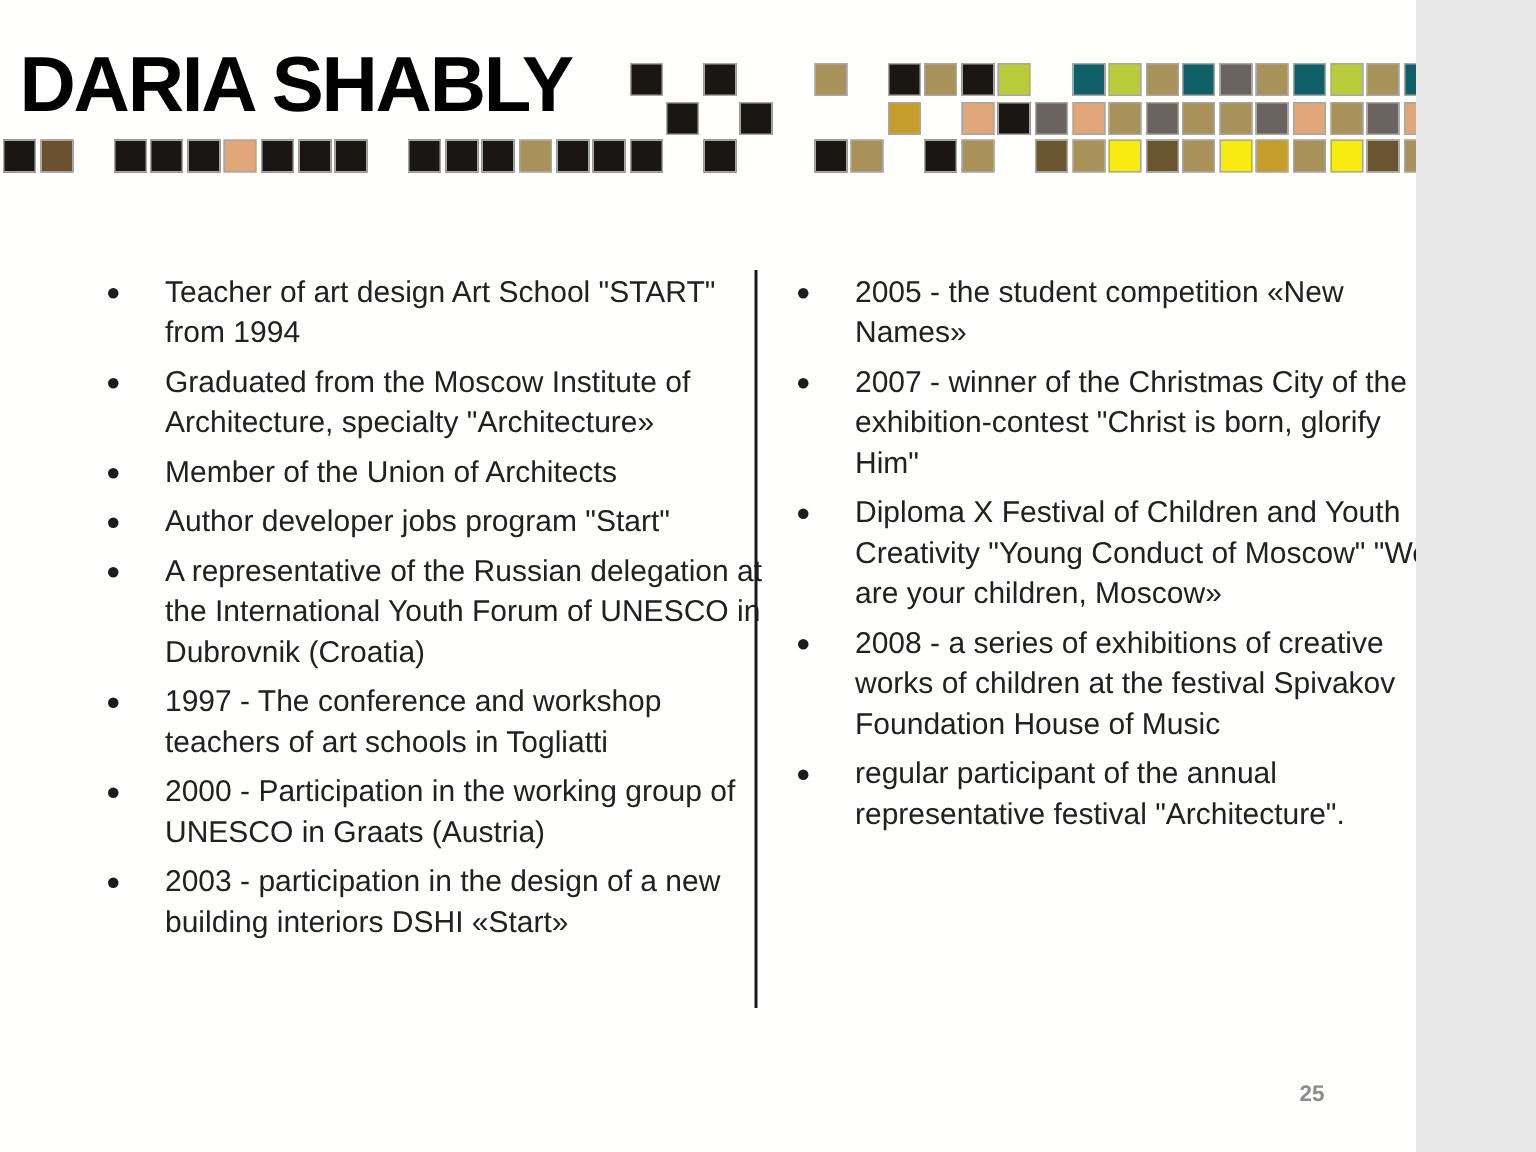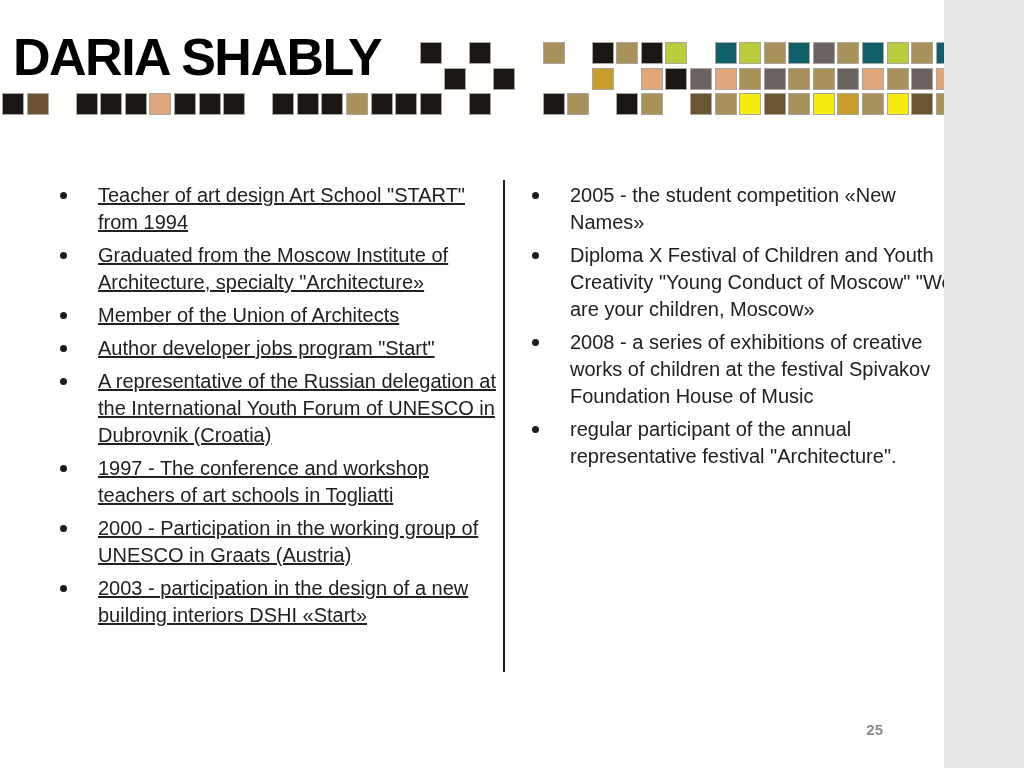--- a/index.html
+++ b/index.html
@@ -42,21 +42,21 @@
   .col {
     position: absolute;
     top: 182px;
     margin: 0;
     padding: 0;
     list-style: none;
     color: #212121;
     font-size: 20px;
     line-height: 27px;
   }
-  .col.left  { left: 60px;  width: 438px; text-decoration: underline; }
+  .col.left  { left: 72px;  width: 438px; }
   .col.right { left: 532px; width: 436px; }
   .col li { display: flex; align-items: flex-start; margin: 0 0 6px 0; }
   .dot {
     flex: 0 0 auto;
     width: 7px;
     height: 7px;
     border-radius: 50%;
     background: #1c1c1c;
     margin-top: 10px;
   }
@@ -191,20 +191,24 @@
 
   <div class="divider"></div>
 
   <ul class="col right" id="right-list">
       <li>
         <span class="dot"></span>
         <span class="txt">2005 - the student competition «New Names»</span>
       </li>
       <li>
         <span class="dot"></span>
+        <span class="txt">2007 - winner of the Christmas City of the exhibition-contest "Christ is born, glorify Him"</span>
+      </li>
+      <li>
+        <span class="dot"></span>
         <span class="txt">Diploma X Festival of Children and Youth Creativity "Young Conduct of Moscow" "We are your children, Moscow»</span>
       </li>
       <li>
         <span class="dot"></span>
         <span class="txt">2008 - a series of exhibitions of creative works of children at the festival Spivakov Foundation House of Music</span>
       </li>
       <li>
         <span class="dot"></span>
         <span class="txt">regular participant of the annual representative festival "Architecture".</span>
       </li>

